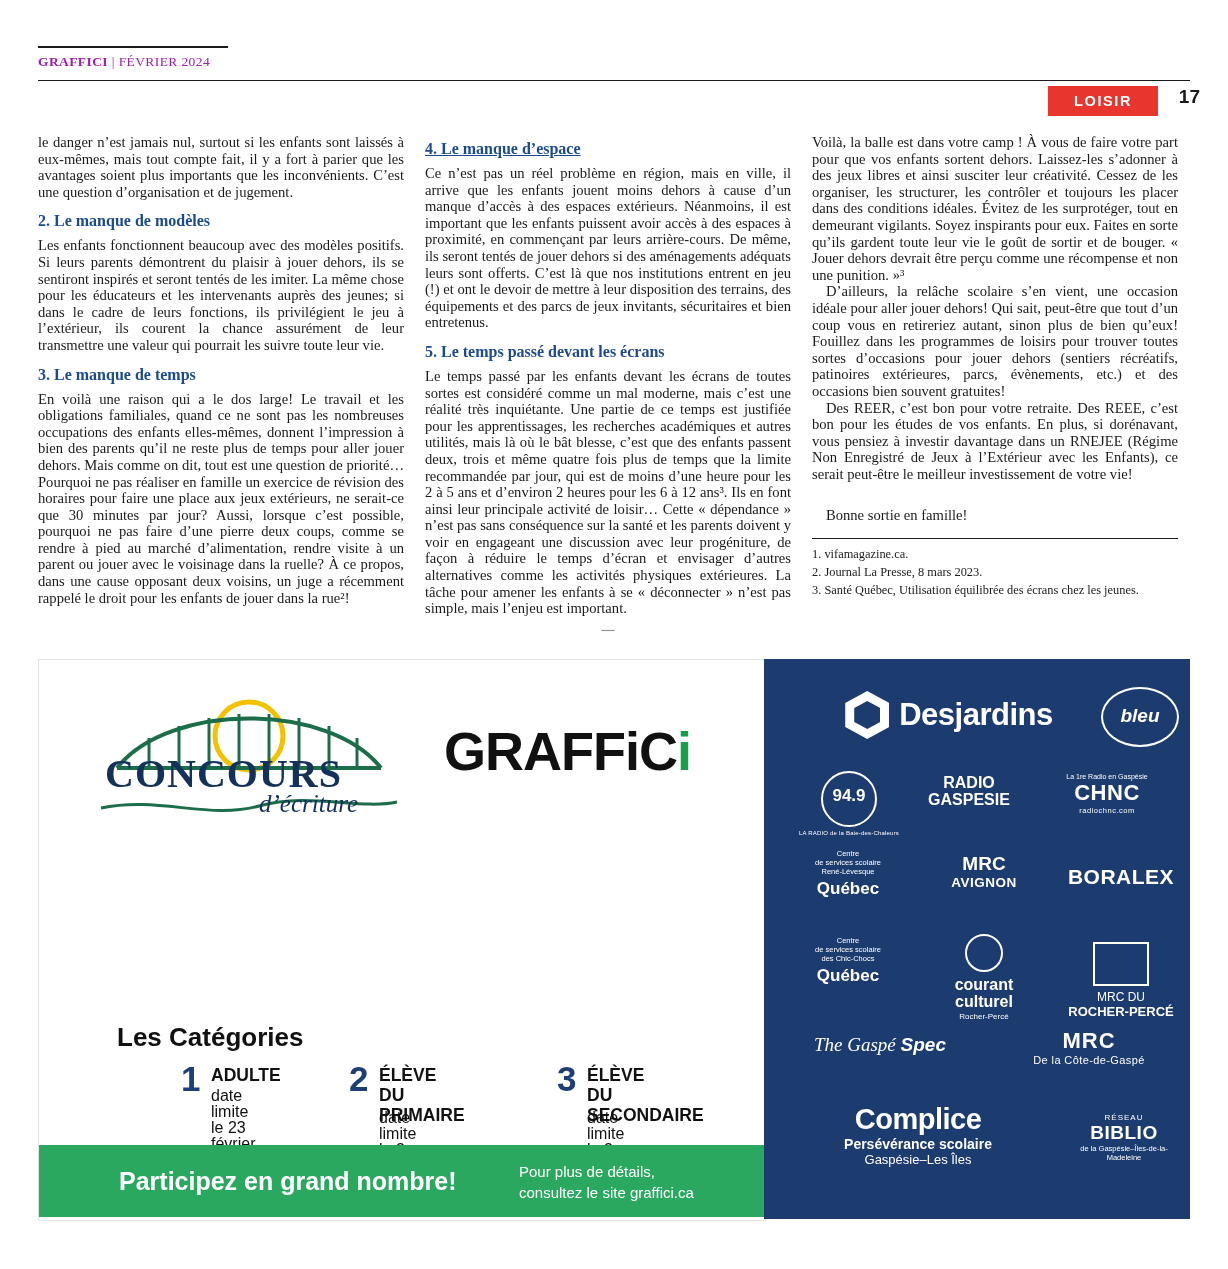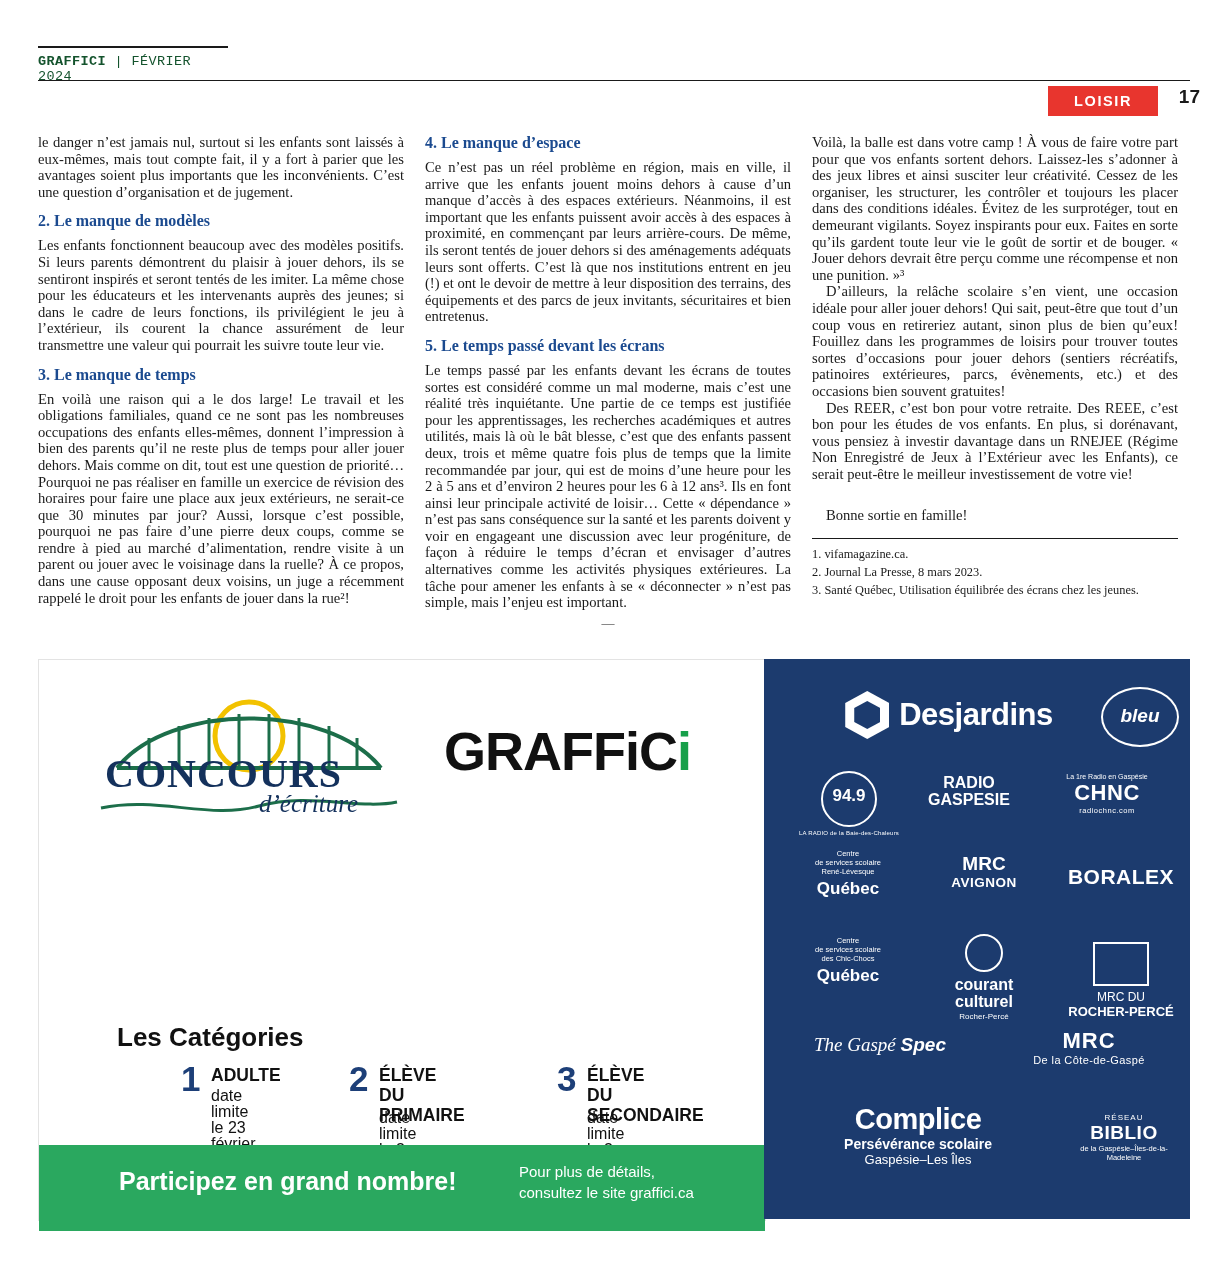--- a/index.html
+++ b/index.html
@@ -7,23 +7,23 @@
     width:1228px;height:1269px;background:#ffffff;
     font-family:"Liberation Serif", serif;color:#1a1a1a;
     position:relative;overflow:hidden;
   }
   .page{position:absolute;inset:0;}
 
   
   .masthead{position:absolute;left:38px;top:46px;width:190px;}
   .masthead .rule-top{border-top:2px solid #1a1a1a;width:190px;}
   .masthead .line{
-    font-family:Liberation Mono, monospace;
+    font-family:Liberation Serif, serif;
     font-size:13.5px;letter-spacing:.4px;padding:6px 0 5px 0;
-    color:#14532d;
+    color:#a21caf;
   }
   .masthead .brand{font-weight:bold;}
 
   .head-rule{position:absolute;left:38px;top:80px;width:1152px;border-top:1.5px solid #1a1a1a;}
 
   .loisir{
     position:absolute;right:70px;top:86px;
     background:#e8352e;color:#fff;
     font-family:"Liberation Sans",sans-serif;font-weight:bold;
     font-size:14.5px;letter-spacing:1.6px;
@@ -48,21 +48,21 @@
     font-size:14.6px;line-height:16.6px;
     text-align:justify;text-justify:inter-word;
     hyphens:auto;
   }
   .col p + p{text-indent:14px;}
   .col h3{
     font-family:"Liberation Serif",serif;
     color:#1b4a8f;font-size:16px;font-weight:bold;
     margin:12px 0 7px 0;line-height:18px;
   }
-  .col h3.first{margin-top:0;}
+  .col h3.first{margin-top:6px;text-decoration:underline;}
 
   .endmark{display:block;text-align:center;margin-top:4px;font-size:13px;color:#444;}
 
   .notes{margin-top:14px;border-top:1px solid #1a1a1a;padding-top:8px;}
   .notes div{font-size:12.4px;line-height:15px;margin-bottom:3px;}
 
   
   .ad{position:absolute;left:38px;top:659px;width:1152px;height:560px;}
   .ad-left{position:absolute;left:0;top:0;width:726px;height:560px;background:#ffffff;border:1px solid #e3e3e3;}
   .ad-right{position:absolute;left:726px;top:0;width:426px;height:560px;background:#1c3b6e;}
@@ -114,21 +114,21 @@
   .cat .name{position:absolute;left:30px;top:0;font-family:"Liberation Sans",sans-serif;font-weight:bold;font-size:17.5px;color:#111;line-height:20px;}
   .cat .date{position:absolute;left:30px;font-family:"Liberation Sans",sans-serif;font-size:16px;color:#111;line-height:16px;}
   .cat1{left:142px;}
   .cat2{left:310px;}
   .cat3{left:518px;}
   .cat1 .date{top:23px;}
   .cat2 .date{top:45px;}
   .cat3 .date{top:45px;}
 
   
-  .green{position:absolute;left:0;top:485px;width:726px;height:86px;background:#2aa85f;}
+  .green{position:absolute;left:0;top:485px;width:726px;height:72px;background:#2aa85f;}
   .green .big{position:absolute;left:80px;top:22px;font-family:"Liberation Sans",sans-serif;font-weight:bold;font-size:25px;color:#fff;}
   .green .small{position:absolute;left:480px;top:16px;font-family:"Liberation Sans",sans-serif;font-size:15px;color:#fff;line-height:21px;}
 
   
   .sp{position:absolute;color:#fff;font-family:"Liberation Sans",sans-serif;text-align:center;}
   .desj{left:60px;top:32px;width:250px;}
   .desj .hex{display:inline-block;width:44px;height:48px;background:#fff;vertical-align:middle;clip-path:polygon(50% 0,100% 25%,100% 75%,50% 100%,0 75%,0 25%);position:relative;}
   .desj .hex i{position:absolute;left:9px;top:10px;width:26px;height:28px;background:#1c3b6e;clip-path:polygon(50% 0,100% 25%,100% 75%,50% 100%,0 75%,0 25%);}
   .desj .txt{display:inline-block;font-size:31px;font-weight:bold;vertical-align:middle;margin-left:10px;letter-spacing:-.5px;}
 

